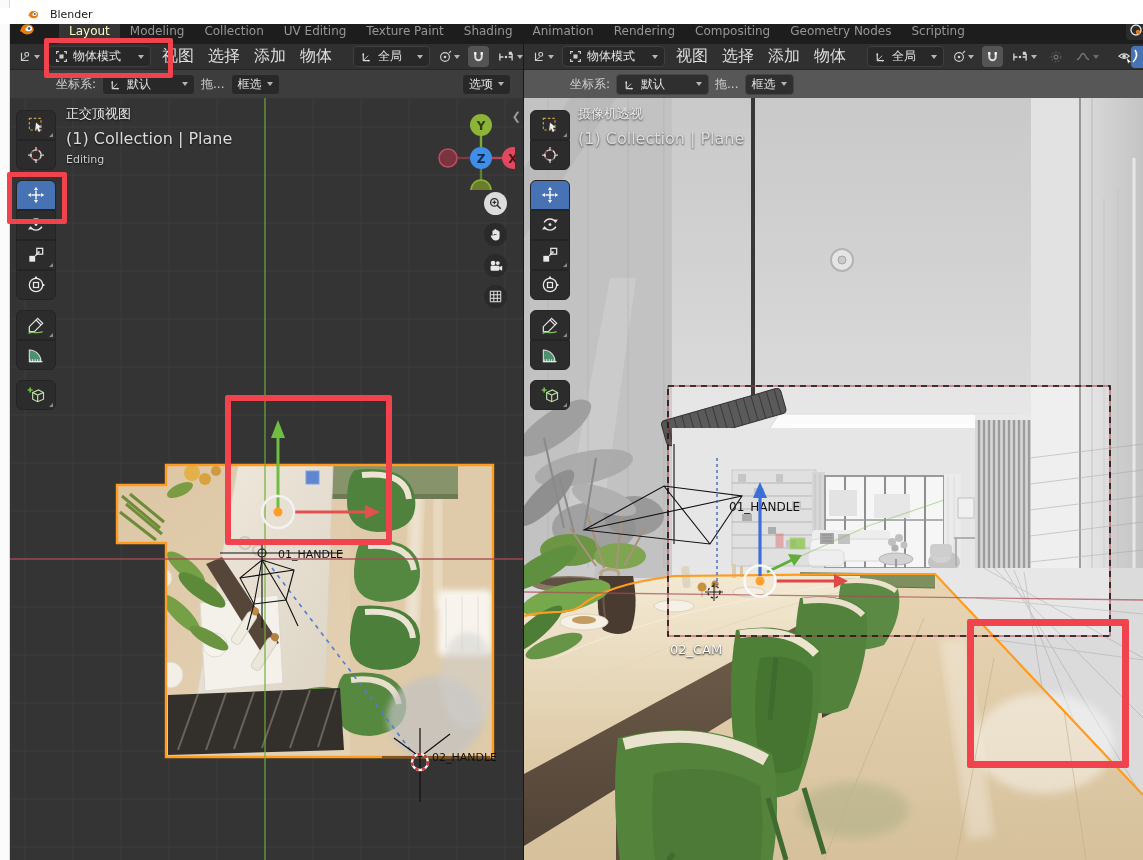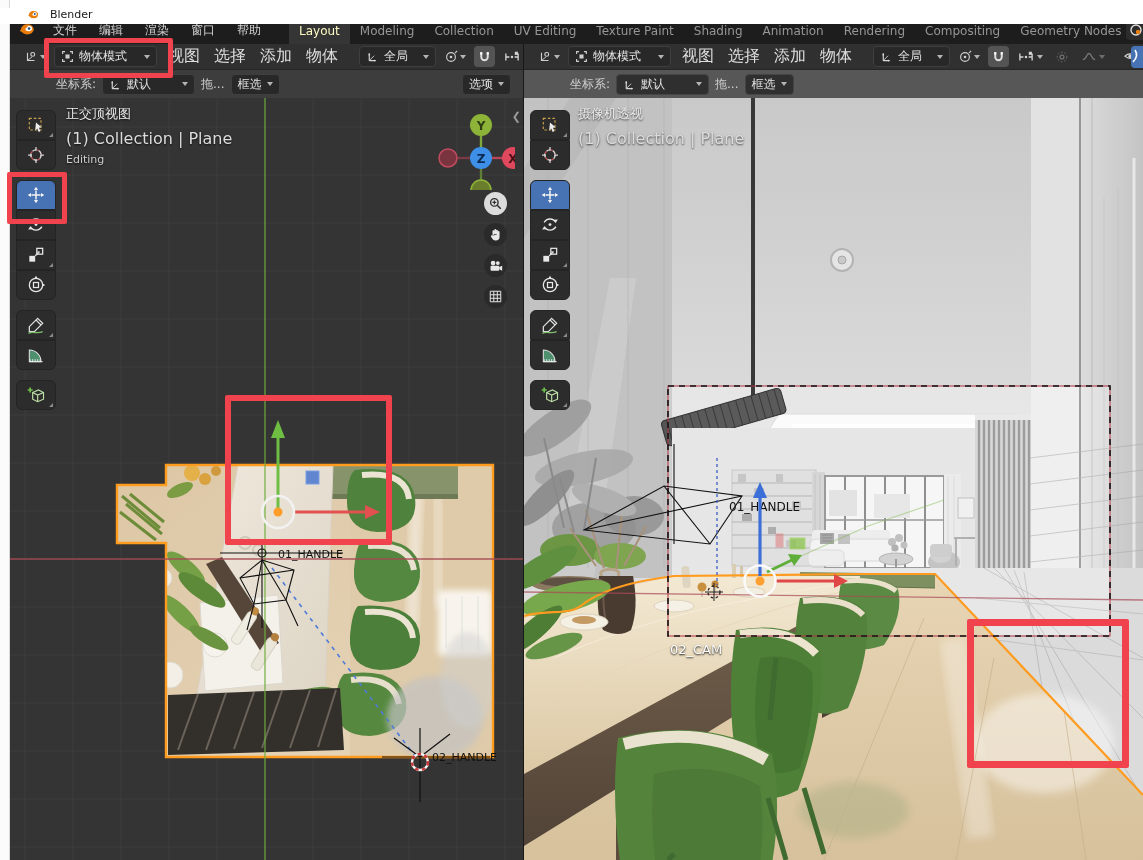--- a/index.html
+++ b/index.html
@@ -18,21 +18,21 @@
   .menu-item { color:#d2d2d2; font-size:12px; padding:4px 8px; margin-right:6px; border-radius:3px; white-space:nowrap; }
   .tabs { display:flex; align-items:flex-end; height:28px; margin-left:14px; }
   .tab { color:#969696; font-size:12px; padding:5px 10px 6px; border-radius:4px 4px 0 0; white-space:nowrap; }
   .tab.active { background:#353535; color:#fef9c3; }
   .scene-btn { position:absolute; right:0; top:3px; width:17px; height:21px; background:#2c2c2c; border-radius:4px 0 0 4px; overflow:hidden; display:flex; align-items:center; padding-left:3px; }
 
   
   .viewport { position:absolute; top:44px; height:816px; overflow:hidden; }
   .vp-left  { left:10px;  width:514px; border-right:1px solid #191919; }
   .vp-right { left:524px; width:619px; }
-  .vp-header { position:relative; height:26px; background:#303030; display:flex; align-items:center; padding:0 10px; gap:4px; border-bottom:1px solid #262626; }
+  .vp-header { position:relative; height:26px; background:#303030; display:flex; align-items:center; padding:0 4px; gap:4px; border-bottom:1px solid #262626; }
   .vp-tools  { position:relative; height:28px; display:flex; align-items:center; padding:0 8px; gap:6px; }
   .vp-left  .vp-tools { background:#3d3d3d; }
   .vp-right .vp-tools { background:#575757; }
   .canvas { position:relative; width:100%; height:762px; background:#343434; }
 
   .dd { display:inline-flex; align-items:center; gap:5px; background:#282828; border:1px solid #3f3f3f; border-radius:4px; height:21px; padding:0 6px; color:#e3e3e3; font-size:12px; white-space:nowrap; }
   .vp-right .vp-tools .dd { background:#2f2f2f; border-color:#454545; }
   .caret { width:0; height:0; border-left:3.5px solid transparent; border-right:3.5px solid transparent; border-top:4.5px solid #b5b5b5; }
   .hmenu { color:#dedede; font-size:16px; padding:3px 7px; white-space:nowrap; }
   .hbtn { display:inline-flex; align-items:center; gap:2px; height:21px; padding:0 4px; border-radius:4px; }
@@ -195,28 +195,20 @@
       </svg>
     <span class="t">Blender</span>
   </div>
 
   <div class="topbar">
     <span class="logo">
       <svg width="17" height="17">
           <use href="#i-blender"></use>
         </svg>
     </span>
-    <span style="display:flex">
-
-    <span class="menu-item">文件</span>
-        <span class="menu-item">编辑</span>
-        <span class="menu-item">渲染</span>
-        <span class="menu-item">窗口</span>
-        <span class="menu-item">帮助</span>
-      </span>
     <span class="tabs">
 
     <span class="tab active">Layout</span>
         <span class="tab">Modeling</span>
         <span class="tab">Collection</span>
         <span class="tab">UV Editing</span>
         <span class="tab">Texture Paint</span>
         <span class="tab">Shading</span>
         <span class="tab">Animation</span>
         <span class="tab">Rendering</span>

